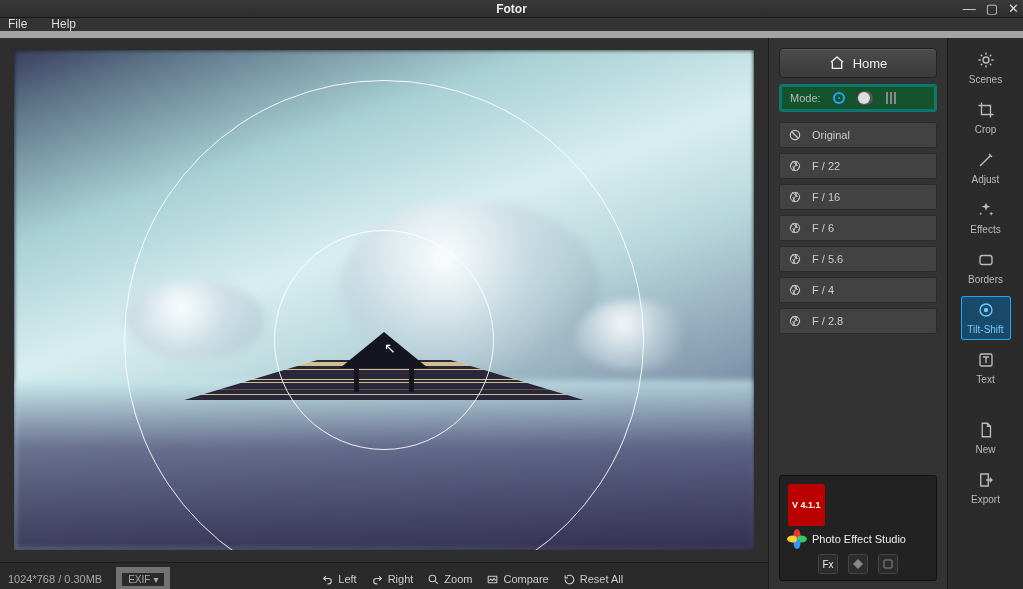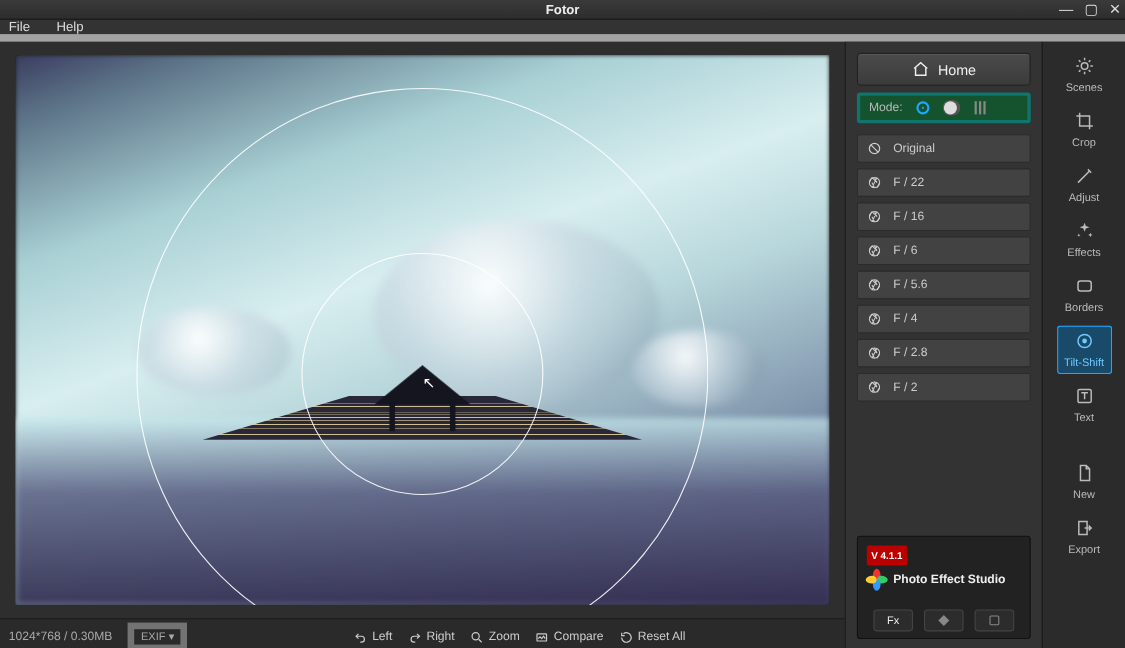--- a/index.html
+++ b/index.html
@@ -55,26 +55,26 @@
 .mode-lin{display:flex;gap:2px}
 .mode-lin i{width:2px;height:12px;background:#888}
 
 .opt-list{flex:1;overflow:auto;padding:0 10px 8px;display:flex;flex-direction:column;gap:5px}
 .opt{height:26px;background:#424242;border:1px solid #2b2b2b;border-radius:2px;display:flex;align-items:center;gap:10px;padding:0 8px;cursor:pointer;font-size:11px;color:#ccc}
 .opt.sel{background:#1fa6ff;color:#fff;border-color:#1fa6ff}
 .ap-ic{width:14px;height:14px;display:inline-flex;align-items:center;justify-content:center}
 .ap-ic svg{width:14px;height:14px}
 
 .promo{margin:6px 10px 8px;background:#222;border:1px solid #111;border-radius:3px;padding:8px 8px 6px;color:#eee;font-size:10px}
-.promo .ver{display:inline-block;background:#b00;color:#fff;font-weight:bold;font-size:9px;padding:4px 4px;border-radius:2px;margin-bottom:4px}
-.promo .pname{font-weight:bold;font-size:11px;margin-bottom:18px;display:flex;align-items:center;gap:6px}
+.promo .ver{display:inline-block;background:#b00;color:#fff;font-weight:bold;font-size:9px;padding:16px 4px;border-radius:2px;margin-bottom:4px}
+.promo .pname{font-weight:normal;font-size:11px;margin-bottom:6px;display:flex;align-items:center;gap:6px}
 .flower{width:18px;height:18px;position:relative}
 .petal{width:7px;height:10px;border-radius:50% 50% 50% 50%/60% 60% 40% 40%;position:absolute;left:50%;top:50%;transform-origin:50% 100%}
 .promo-row{display:flex;align-items:center;gap:10px;justify-content:center;margin-top:2px}
-.promo-row .pic{width:36px;height:20px;border:1px solid #444;border-radius:3px;display:flex;align-items:center;justify-content:center;font-size:10px;cursor:pointer;background:#2c2c2c}
+.promo-row .pic{width:20px;height:20px;border:1px solid #444;border-radius:3px;display:flex;align-items:center;justify-content:center;font-size:10px;cursor:pointer;background:#2c2c2c}
 
 
 .rail{width:76px;background:#2b2b2b;border-left:1px solid #1a1a1a;display:flex;flex-direction:column;align-items:center;padding:8px 0;gap:6px}
 .rail-item{width:50px;height:44px;display:flex;flex-direction:column;align-items:center;justify-content:center;gap:3px;font-size:10px;color:#bbb;cursor:pointer;border-radius:3px}
 .rail-item.sel{background:#1a4a6a;color:#6fc9ff;box-shadow:inset 0 0 0 1px #1fa6ff}
 .rail-item svg{width:18px;height:18px}
 .rail-gap{height:14px}
 </style>
 </head>
 <body>
@@ -244,29 +244,20 @@
           </div>
           <div class="opt">
             <span class="ap-ic">
               <svg viewBox="0 0 24 24" fill="none" stroke="currentColor" stroke-width="1.6">
                 <circle cx="12" cy="12" r="8"></circle>
                 <path d="M12 4l4 8M20 12l-4 8M12 20l-4-8M4 12l4-8M8 4l8 8M16 4l-8 16"></path>
               </svg>
             </span>
             <span>F / 2.8</span>
           </div>
-          <div class="opt">
-            <span class="ap-ic">
-              <svg viewBox="0 0 24 24" fill="none" stroke="currentColor" stroke-width="1.6">
-                <circle cx="12" cy="12" r="8"></circle>
-                <path d="M12 4l4 8M20 12l-4 8M12 20l-4-8M4 12l4-8M8 4l8 8M16 4l-8 16"></path>
-              </svg>
-            </span>
-            <span>F / 2</span>
-          </div>
         </div>
 
       <div class="promo">
         <span class="ver">V 4.1.1</span>
         <div class="pname">
           <span class="flower">
             <span class="petal" style="background:#e33;transform:translate(-50%,-100%) rotate(0deg)"></span>
             <span class="petal" style="background:#3c6;transform:translate(-50%,-100%) rotate(90deg)"></span>
             <span class="petal" style="background:#39f;transform:translate(-50%,-100%) rotate(180deg)"></span>
             <span class="petal" style="background:#fc3;transform:translate(-50%,-100%) rotate(270deg)"></span>

